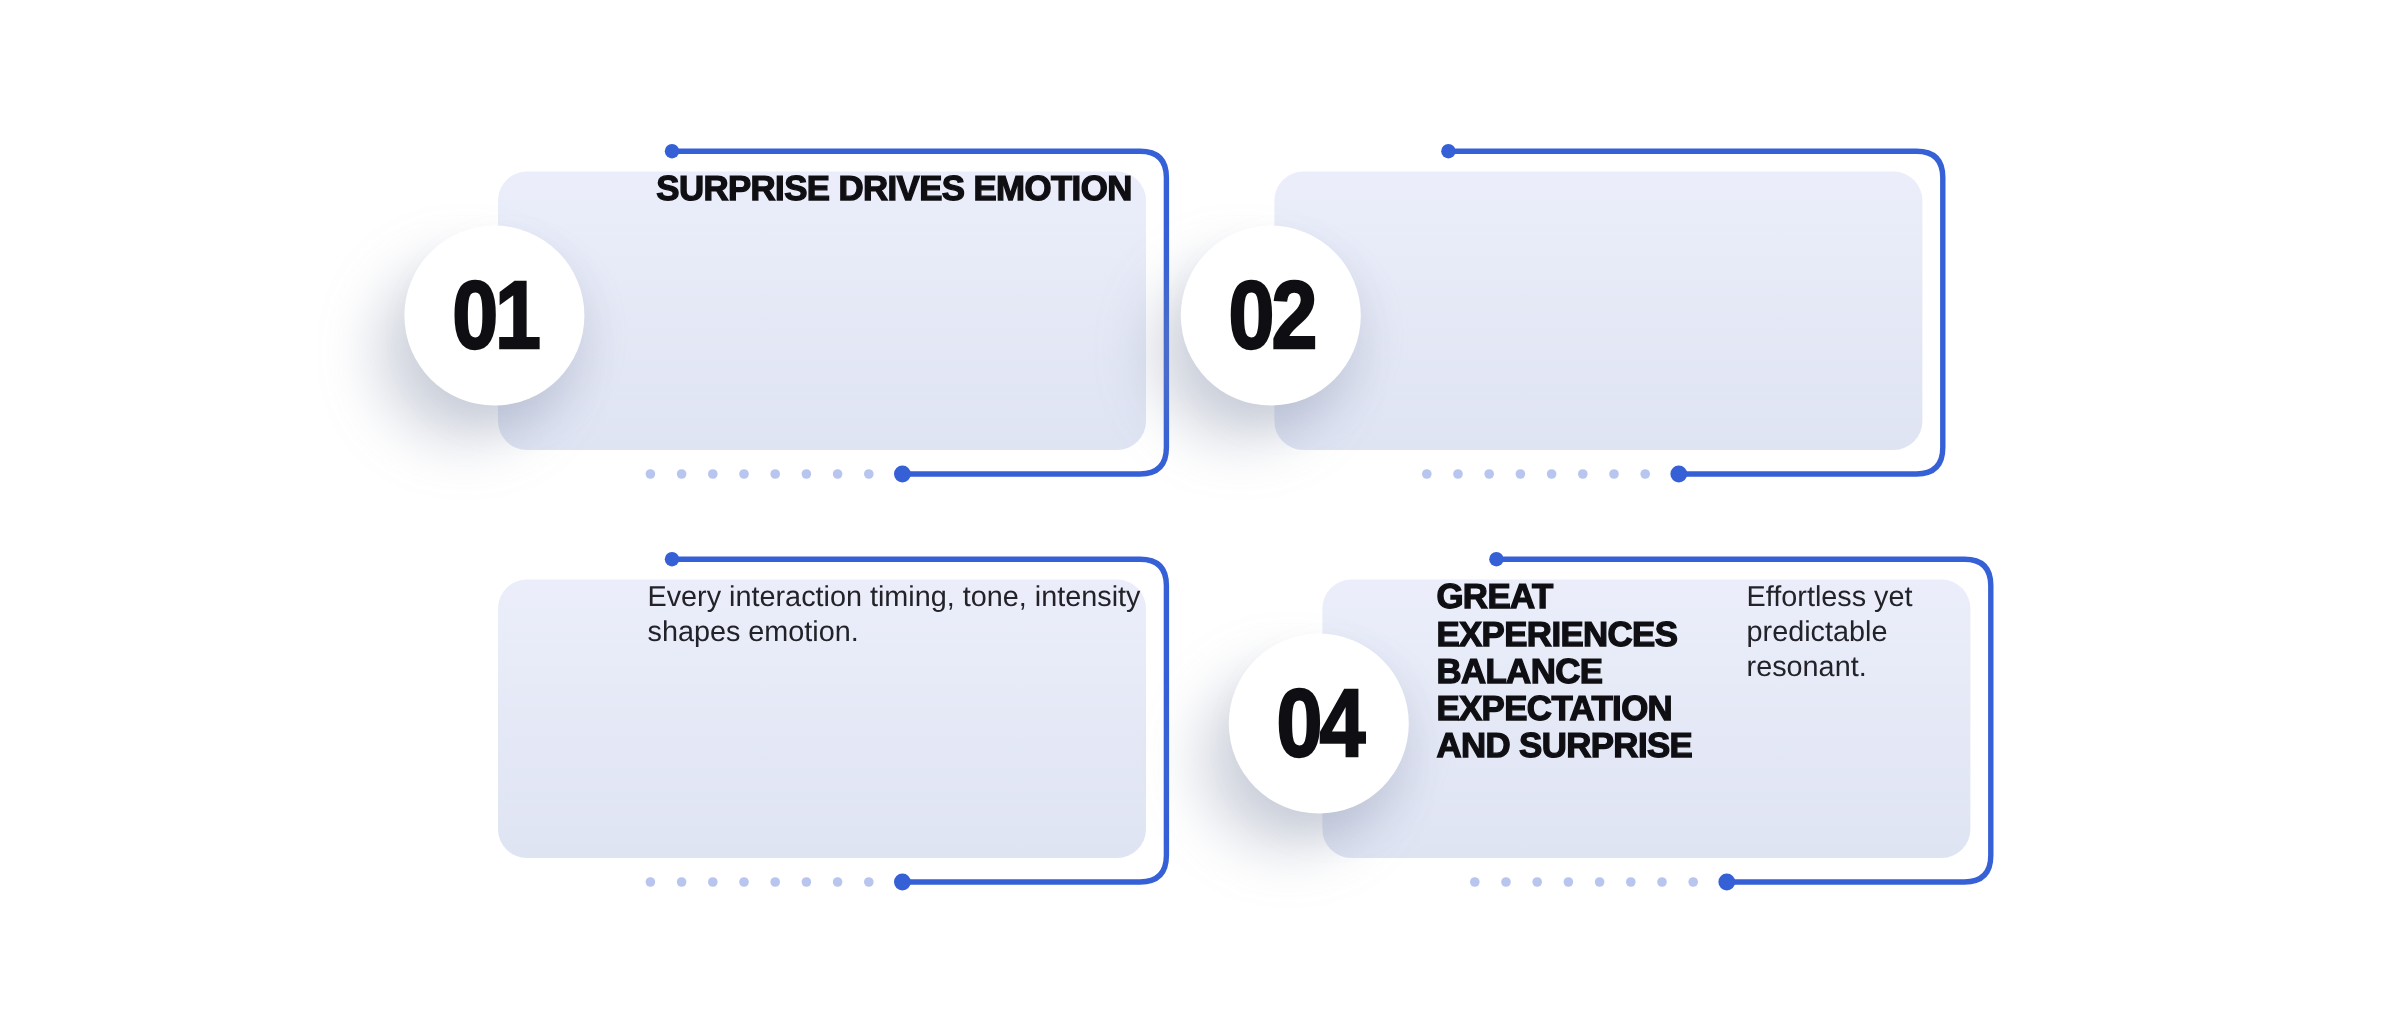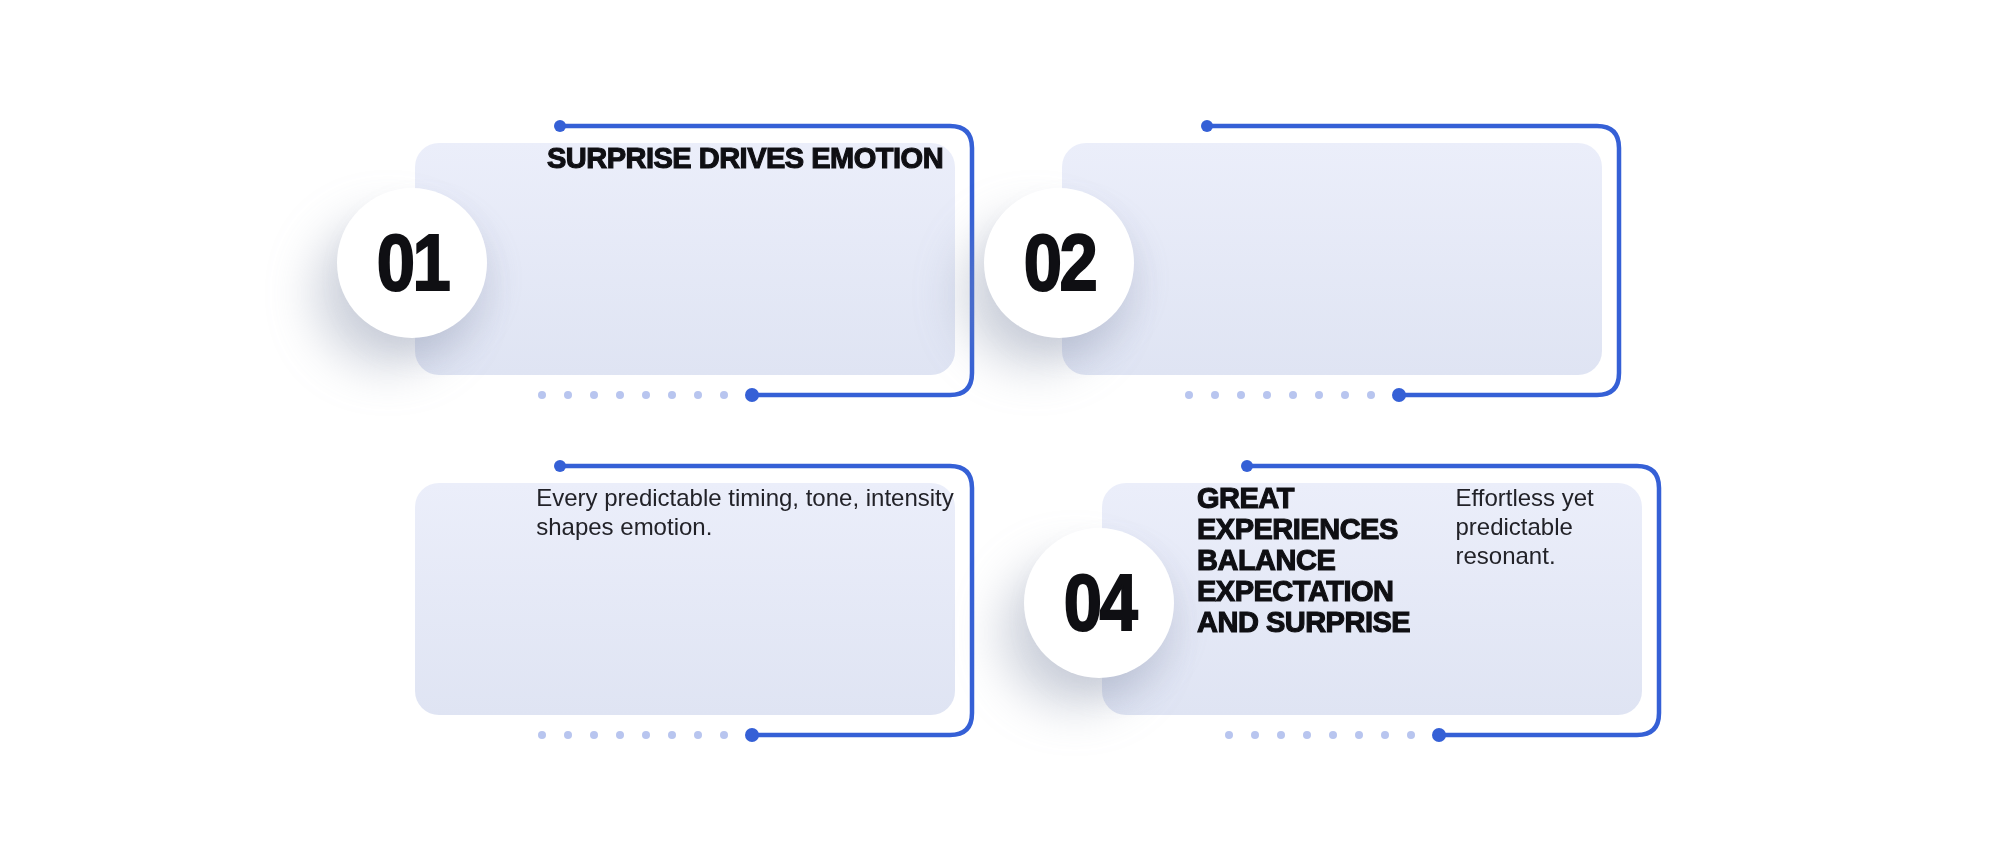--- a/index.html
+++ b/index.html
@@ -110,21 +110,21 @@
           <circle class="fdot" cx="290" cy="295" r="4"></circle>
         <circle class="fdot" cx="316" cy="295" r="4"></circle>
           <circle class="fdot" cx="342" cy="295" r="4"></circle>
         <circle class="fdot" cx="368" cy="295" r="4"></circle>
           <circle class="fdot" cx="394" cy="295" r="4"></circle>
       </g>
       <circle class="edot" cx="422" cy="295" r="7"></circle>
     </svg>
     <div class="panel"></div>
     <div class="text">
-      <p class="card-body">Every predictable timing, tone, intensity
+      <p class="card-body">Every interaction timing, tone, intensity
 shapes emotion.</p>
       <p class="card-highlight"></p>
     </div>
   </section>
 
   <section class="card pos-4">
     <svg class="bracket" viewBox="0 0 660 310" aria-hidden="true">
       <path class="bk" d="M230 26 H620 Q642 26 642 48 V273 Q642 295 620 295 H422"></path>
       <circle class="sdot" cx="230" cy="26" r="6"></circle>
       <g>

